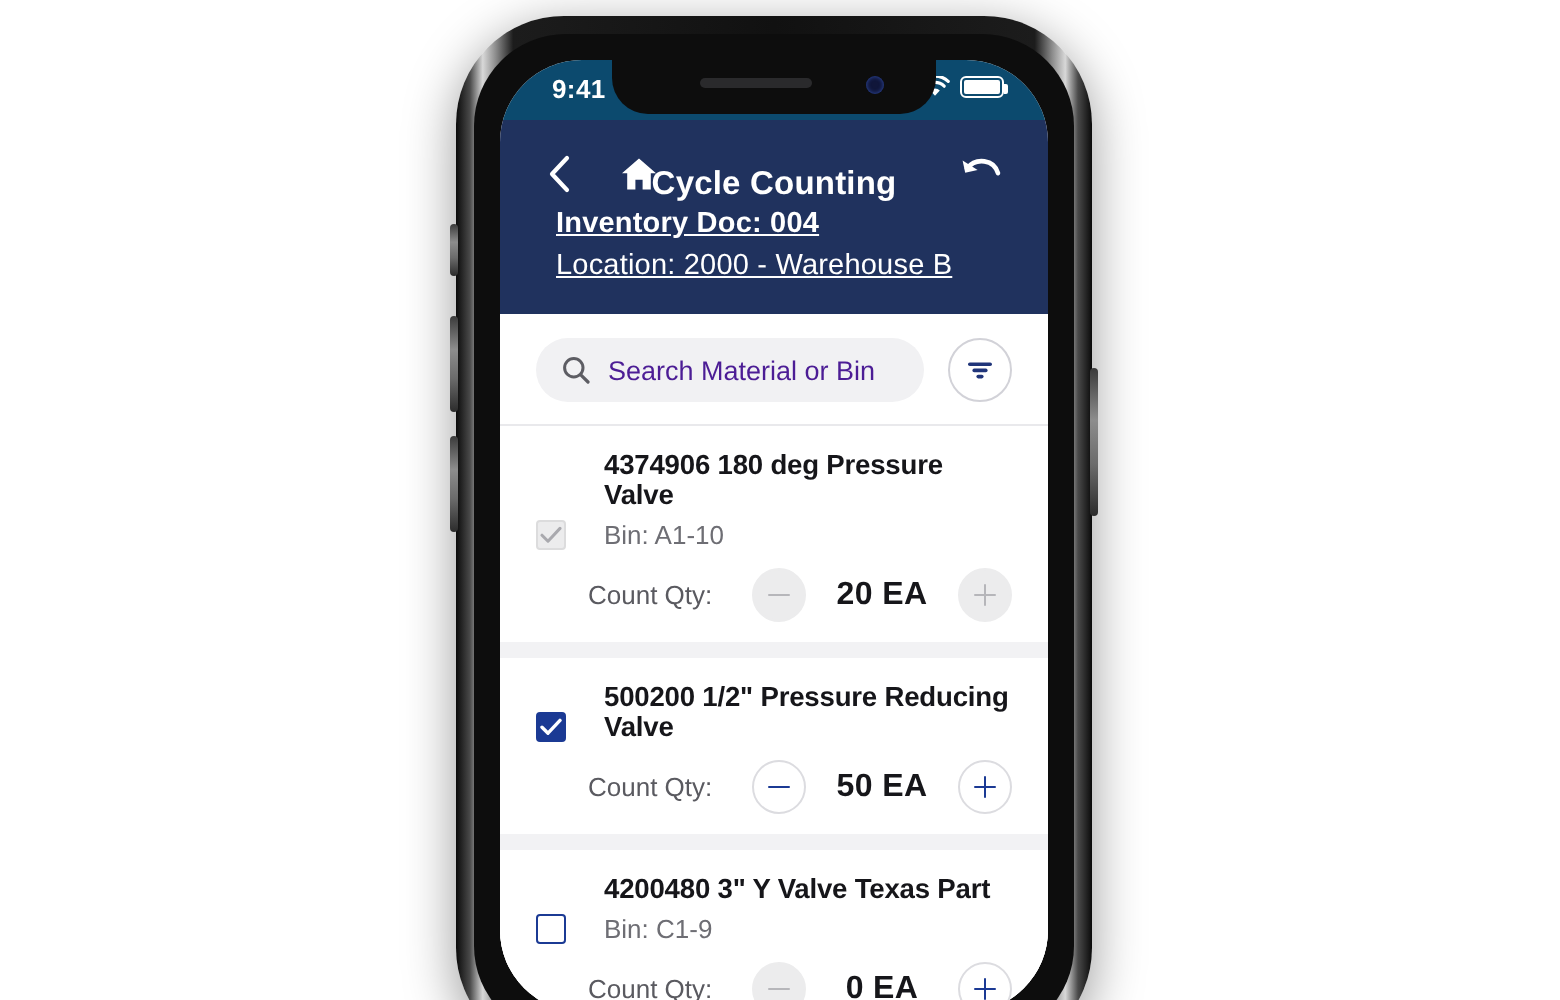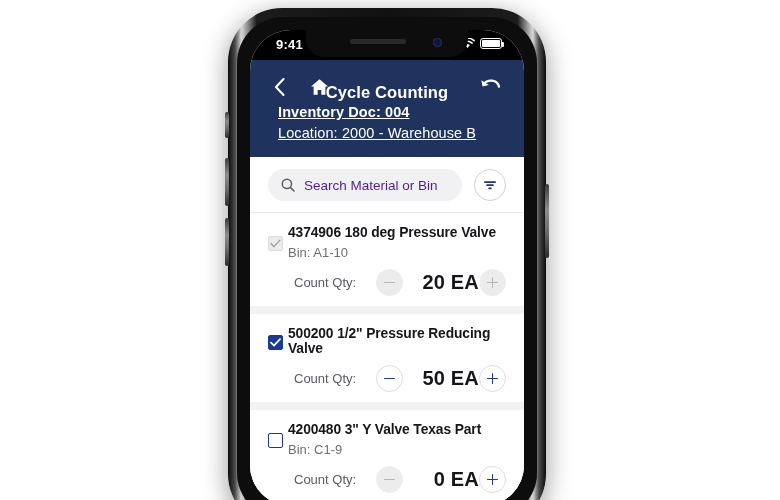--- a/index.html
+++ b/index.html
@@ -88,21 +88,21 @@
     height: 9px;
     border-radius: 50%;
     background: #10163a;
     box-shadow: inset 0 0 2px #3350a8;
   }
 
   
   #status-bar {
     position: relative;
     height: 30px;
-    background: #000000;
+    background: #0c4a6e;
     color: #ffffff;
     z-index: 30;
     text-align: right;
   }
   #status-time {
     position: absolute;
     left: 26px;
     top: 7px;
     font-size: 13px;
     font-weight: bold;
@@ -240,22 +240,22 @@
   
   #list {
     background: #ffffff;
   }
   .row {
     padding: 12px 18px 10px 18px;
     background: #ffffff;
   }
   .row-top {
     display: flex;
-    align-items: center;
-    gap: 5px;
+    align-items: flex-end;
+    gap: 19px;
   }
   .checkbox {
     width: 15px;
     height: 15px;
     box-sizing: border-box;
     border-radius: 2px;
     flex: 0 0 auto;
     margin-top: 2px;
     display: flex;
     align-items: center;
@@ -338,22 +338,22 @@
     height: 11px;
     display: flex;
     align-items: center;
     justify-content: center;
   }
   .plus-wrap .glyph-h { position: absolute; }
   .navy { background: #1b3a94; }
   .gray { background: #b6b6ba; }
   .qty-value {
     width: 76px;
-    text-align: right;
-    font-size: 20px;
+    text-align: center;
+    font-size: 16px;
     font-weight: bold;
     color: #16161a;
     letter-spacing: 0.2px;
   }
   .separator {
     height: 8px;
     background: #f2f2f4;
   }
 </style>
 </head>

